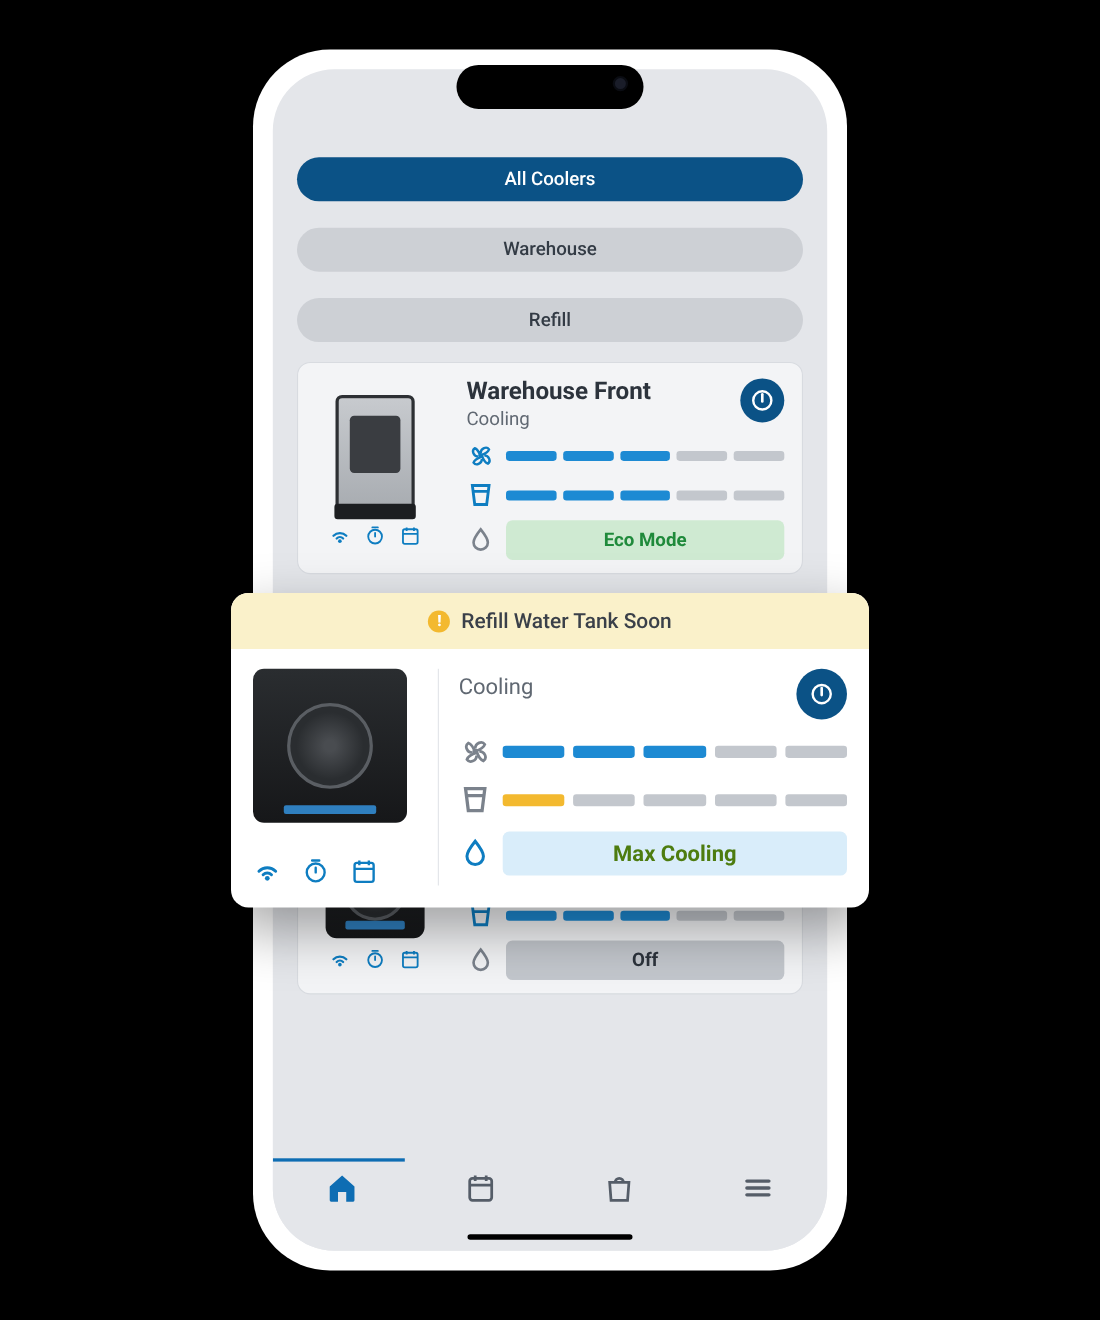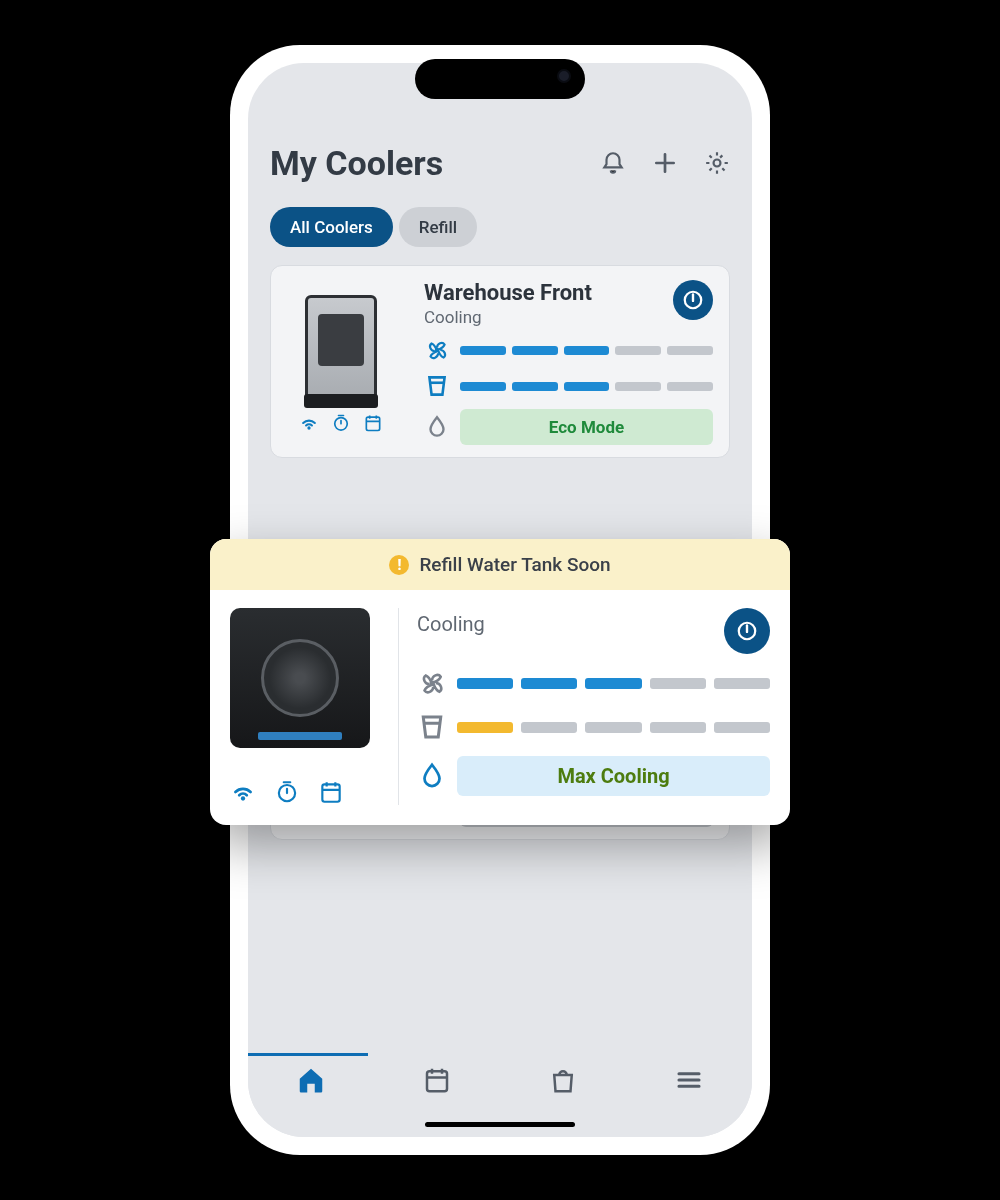--- a/index.html
+++ b/index.html
@@ -6,21 +6,21 @@
   body{background:#000;width:1000px;height:1200px;display:flex;align-items:center;justify-content:center;}
   .phone{width:540px;height:1110px;background:#fff;border-radius:70px;padding:18px;position:relative;box-shadow:0 30px 60px rgba(0,0,0,.5);}
   .screen{width:100%;height:100%;background:#e4e6ea;border-radius:56px;overflow:hidden;position:relative;}
   .notch{position:absolute;top:14px;left:50%;transform:translateX(-50%);width:170px;height:40px;background:#000;border-radius:24px;z-index:50;}
   .camera{position:absolute;top:10px;right:14px;width:14px;height:14px;border-radius:50%;background:#1a1d29;border:2px solid #0a0c12;}
   .content{padding:80px 22px 0 22px;height:100%;position:relative;}
   .header{display:flex;align-items:center;margin-bottom:24px;}
   .title{font-size:34px;font-weight:700;color:#333b45;flex:1;}
   .hicons{display:flex;gap:26px;align-items:center;}
   .hicon{width:26px;height:26px;color:#555d68;}
-  .tabs{display:flex;gap:6px;margin-bottom:18px;}
+  .tabs{display:flex;gap:24px;margin-bottom:18px;flex-direction:column;}
   .tab{padding:10px 20px;border-radius:22px;font-size:17px;font-weight:500;color:#333b45;background:#cdd0d5;border:none;}
   .tab.active{background:#0b5286;color:#fff;}
   .card{background:#f3f4f6;border-radius:12px;border:1px solid #d8dbe0;padding:14px 16px 12px 16px;margin-bottom:14px;display:flex;gap:14px;align-items:center;}
   .card .left{width:108px;display:flex;flex-direction:column;align-items:center;}
   .thumb{width:95px;height:115px;border-radius:6px;margin-bottom:6px;display:flex;align-items:center;justify-content:center;}
   .licons{display:flex;gap:12px;color:#0e7dc1;align-items:center;}
   .licons svg{width:20px;height:20px;}
   .sep{width:1px;background:#d8dbe0;}
   .right{flex:1;}
   .rowtop{display:flex;align-items:flex-start;}
@@ -127,37 +127,24 @@
 </defs>
 </svg>
 
 <div class="phone">
   <div class="notch">
       <div class="camera"></div>
     </div>
   <div class="screen">
     <div class="content">
 
-      <div class="header">
-        <div class="title">My Coolers</div>
-        <div class="hicons">
-          <svg class="hicon" viewBox="0 0 24 24">
-              <use href="#i-bell"></use>
-            </svg>
-          <svg class="hicon" viewBox="0 0 24 24">
-              <use href="#i-plus"></use>
-            </svg>
-          <svg class="hicon" viewBox="0 0 24 24">
-              <use href="#i-gear"></use>
-            </svg>
-        </div>
-      </div>
 
       <div class="tabs">
         <button class="tab active">All Coolers</button>
+        <button class="tab">Warehouse</button>
         <button class="tab">Refill</button>
       </div>
 
       <div class="card">
         <div class="left">
           <div class="thumb">
             <div class="cooler-tall">
                 <div class="vent"></div>
                 <div class="base"></div>
               </div>

